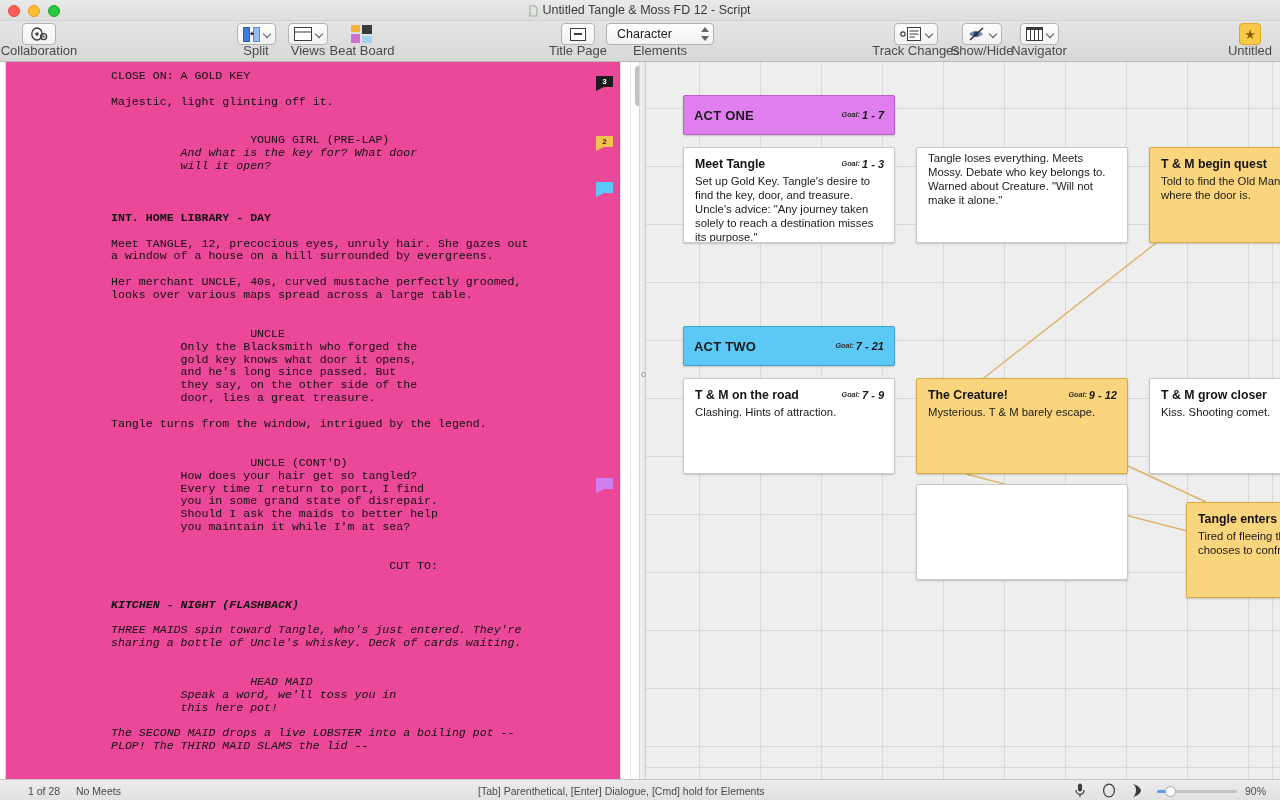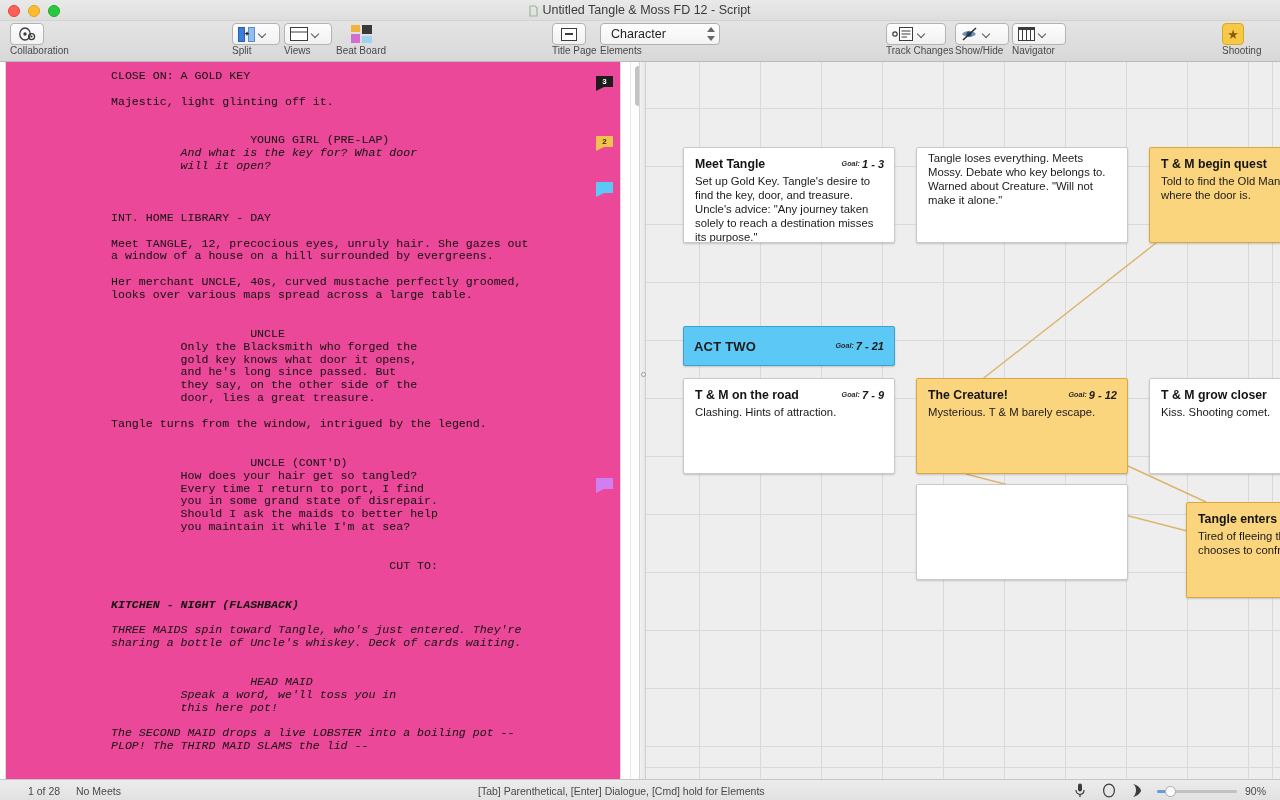--- a/index.html
+++ b/index.html
@@ -31,25 +31,25 @@
   }
 
   
   #toolbar {
     position: absolute; left: 0; top: 21px; width: 1280px; height: 41px;
     background: linear-gradient(to bottom, #e4e4e4, #d8d8d8);
     border-bottom: 1px solid #b9b9b9;
   }
   .tb-item {
     position: absolute; top: 0; height: 41px;
-    display: flex; flex-direction: column; 
+    display: flex; flex-direction: column; align-items: center;
     justify-content: flex-start;
   }
   .tb-label {
-    font-size: 10px; color: #4a4a4a; line-height: 10px;
+    font-size: 13px; color: #4a4a4a; line-height: 10px;
     margin-top: 1px; white-space: nowrap;
   }
   .tb-btn {
     width: 34px; height: 22px; margin-top: 2px;
     background: linear-gradient(to bottom,#fdfdfd,#f1f1f1);
     border: 1px solid #b3b3b3; border-radius: 4px;
     display: flex; align-items: center; justify-content: center;
     box-shadow: 0 1px 0 rgba(255,255,255,.7) inset;
   }
   .tb-split { display: flex; align-items: center; margin-top: 2px;
@@ -94,21 +94,21 @@
     position: absolute; left: 5px; top: 0; width: 616px; height: 717px;
     background: #ec4899; border-left: 1px solid #dcdcdc; border-right: 1px solid #dcdcdc;
   }
   #script-body {
     position: absolute; left: 105px; top: 8px; width: 470px;
     font-family: "Liberation Mono", monospace;
     font-size: 11.6px; line-height: 12.9px; color: #111;
     white-space: pre;
   }
   .sp { display: block; height: 12.9px; }
-  .b  { font-weight: normal; }
+  .b  { font-weight: bold; }
   .i  { font-style: italic; }
   .bi { font-weight: bold; font-style: italic; }
 
   
   .marker { position: absolute; width: 17px; height: 14px; }
   .marker .flagbody { width: 17px; height: 11px; }
   .marker .flagtail {
     width: 0; height: 0; border-left: 8.5px solid transparent;
     border-right: 8.5px solid transparent;
   }
@@ -314,21 +314,21 @@
       </svg>
       <span class="chev"></span>
     </div>
     <div class="tb-label">Navigator</div>
   </div>
 
   <div class="tb-item" style="left:1222px;width:56px">
     <div id="feedback-btn">
       <span>★</span>
     </div>
-    <div class="tb-label">Shooting</div>
+    <div class="tb-label">Untitled</div>
   </div>
 </div>
 
 <div id="script-pane">
   <div id="page-sheet">
     <div id="script-body"><span class="sp ">CLOSE ON: A GOLD KEY</span><span class="sp ">&nbsp;</span><span class="sp ">Majestic, light glinting off it.</span><span class="sp ">&nbsp;</span><span class="sp ">&nbsp;</span><span class="sp ">                    YOUNG GIRL (PRE-LAP)</span><span class="sp i">          And what is the key for? What door</span><span class="sp i">          will it open?</span><span class="sp ">&nbsp;</span><span class="sp ">&nbsp;</span><span class="sp ">&nbsp;</span><span class="sp b">INT. HOME LIBRARY - DAY</span><span class="sp ">&nbsp;</span><span class="sp ">Meet TANGLE, 12, precocious eyes, unruly hair. She gazes out</span><span class="sp ">a window of a house on a hill surrounded by evergreens.</span><span class="sp ">&nbsp;</span><span class="sp ">Her merchant UNCLE, 40s, curved mustache perfectly groomed,</span><span class="sp ">looks over various maps spread across a large table.</span><span class="sp ">&nbsp;</span><span class="sp ">&nbsp;</span><span class="sp ">                    UNCLE</span><span class="sp ">          Only the Blacksmith who forged the</span><span class="sp ">          gold key knows what door it opens,</span><span class="sp ">          and he's long since passed. But</span><span class="sp ">          they say, on the other side of the</span><span class="sp ">          door, lies a great treasure.</span><span class="sp ">&nbsp;</span><span class="sp ">Tangle turns from the window, intrigued by the legend.</span><span class="sp ">&nbsp;</span><span class="sp ">&nbsp;</span><span class="sp ">                    UNCLE (CONT'D)</span><span class="sp ">          How does your hair get so tangled?</span><span class="sp ">          Every time I return to port, I find</span><span class="sp ">          you in some grand state of disrepair.</span><span class="sp ">          Should I ask the maids to better help</span><span class="sp ">          you maintain it while I'm at sea?</span><span class="sp ">&nbsp;</span><span class="sp ">&nbsp;</span><span class="sp ">                                        CUT TO:</span><span class="sp ">&nbsp;</span><span class="sp ">&nbsp;</span><span class="sp bi">KITCHEN - NIGHT (FLASHBACK)</span><span class="sp ">&nbsp;</span><span class="sp i">THREE MAIDS spin toward Tangle, who's just entered. They're</span><span class="sp i">sharing a bottle of Uncle's whiskey. Deck of cards waiting.</span><span class="sp ">&nbsp;</span><span class="sp ">&nbsp;</span><span class="sp i">                    HEAD MAID</span><span class="sp i">          Speak a word, we'll toss you in</span><span class="sp i">          this here pot!</span><span class="sp ">&nbsp;</span><span class="sp i">The SECOND MAID drops a live LOBSTER into a boiling pot --</span><span class="sp i">PLOP! The THIRD MAID SLAMS the lid --</span></div>
     <div id="marker-layer">
         <div class="marker" style="left: 590px; top: 14px;">
           <div class="flagbody" style="background: rgb(28, 28, 28);"></div>
           <div class="flagtail" style="border-top: 4px solid rgb(28, 28, 28); border-right: 8.5px solid transparent; border-left: 0px; width: 0px;"></div>
@@ -359,20 +359,24 @@
   <div id="splitter-grip"></div>
 </div>
 
 <div id="beatboard">
   <svg id="connectors" width="634" height="717" style="position:absolute;left:0;top:0;pointer-events:none">
       <line x1="510" y1="181" x2="320" y2="330" stroke="#dcb46a" stroke-width="1.4"></line>
       <line x1="320" y1="412" x2="545" y2="470" stroke="#dcb46a" stroke-width="1.4"></line>
       <line x1="482" y1="404" x2="560" y2="440" stroke="#dcb46a" stroke-width="1.4"></line>
     </svg>
 
+  <div class="beat-card act-card" style="left:37px;top:33px;width:212px;height:40px;background:#e07ef0;border:1px solid #b85fc8">
+    <span class="act-title">ACT ONE</span>
+    <span class="card-goal"><span class="goal-lbl">Goal:</span><span>1 - 7</span></span>
+  </div>
 
   <div class="beat-card white-card" style="left:37px;top:85px;width:212px;height:96px">
     <div class="card-head">
       <span class="card-title">Meet Tangle</span>
       <span class="card-goal"><span class="goal-lbl">Goal:</span><span>1 - 3</span></span>
     </div>
     <div class="card-body">Set up Gold Key. Tangle's desire to find the key, door, and treasure. Uncle's advice: "Any journey taken solely to reach a destination misses its purpose."</div>
   </div>
 
   <div class="beat-card white-card" style="left:270px;top:85px;width:212px;height:96px">

